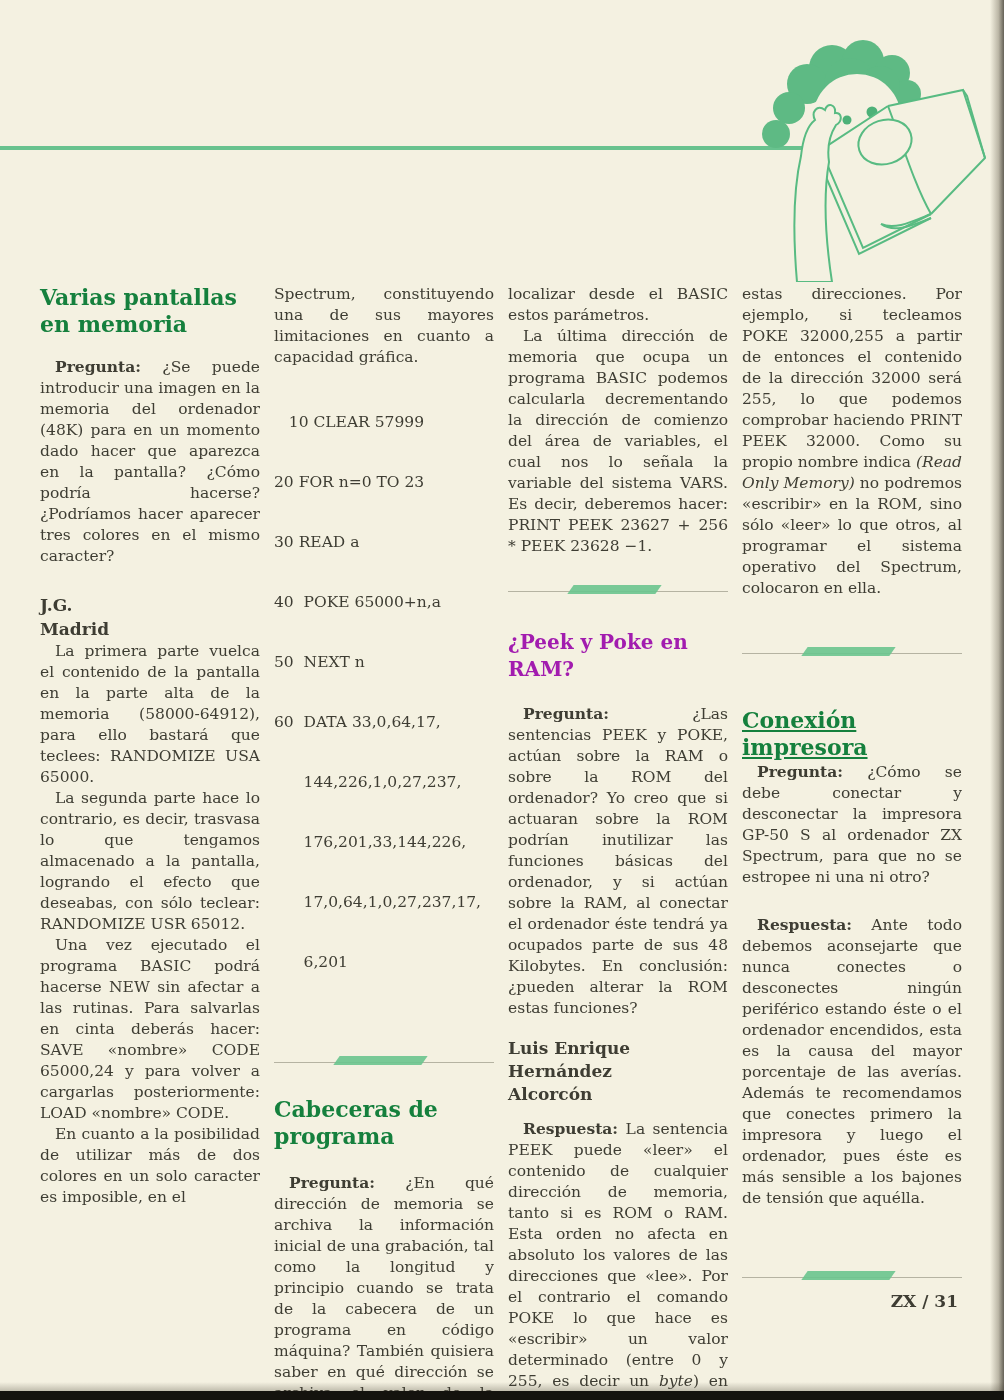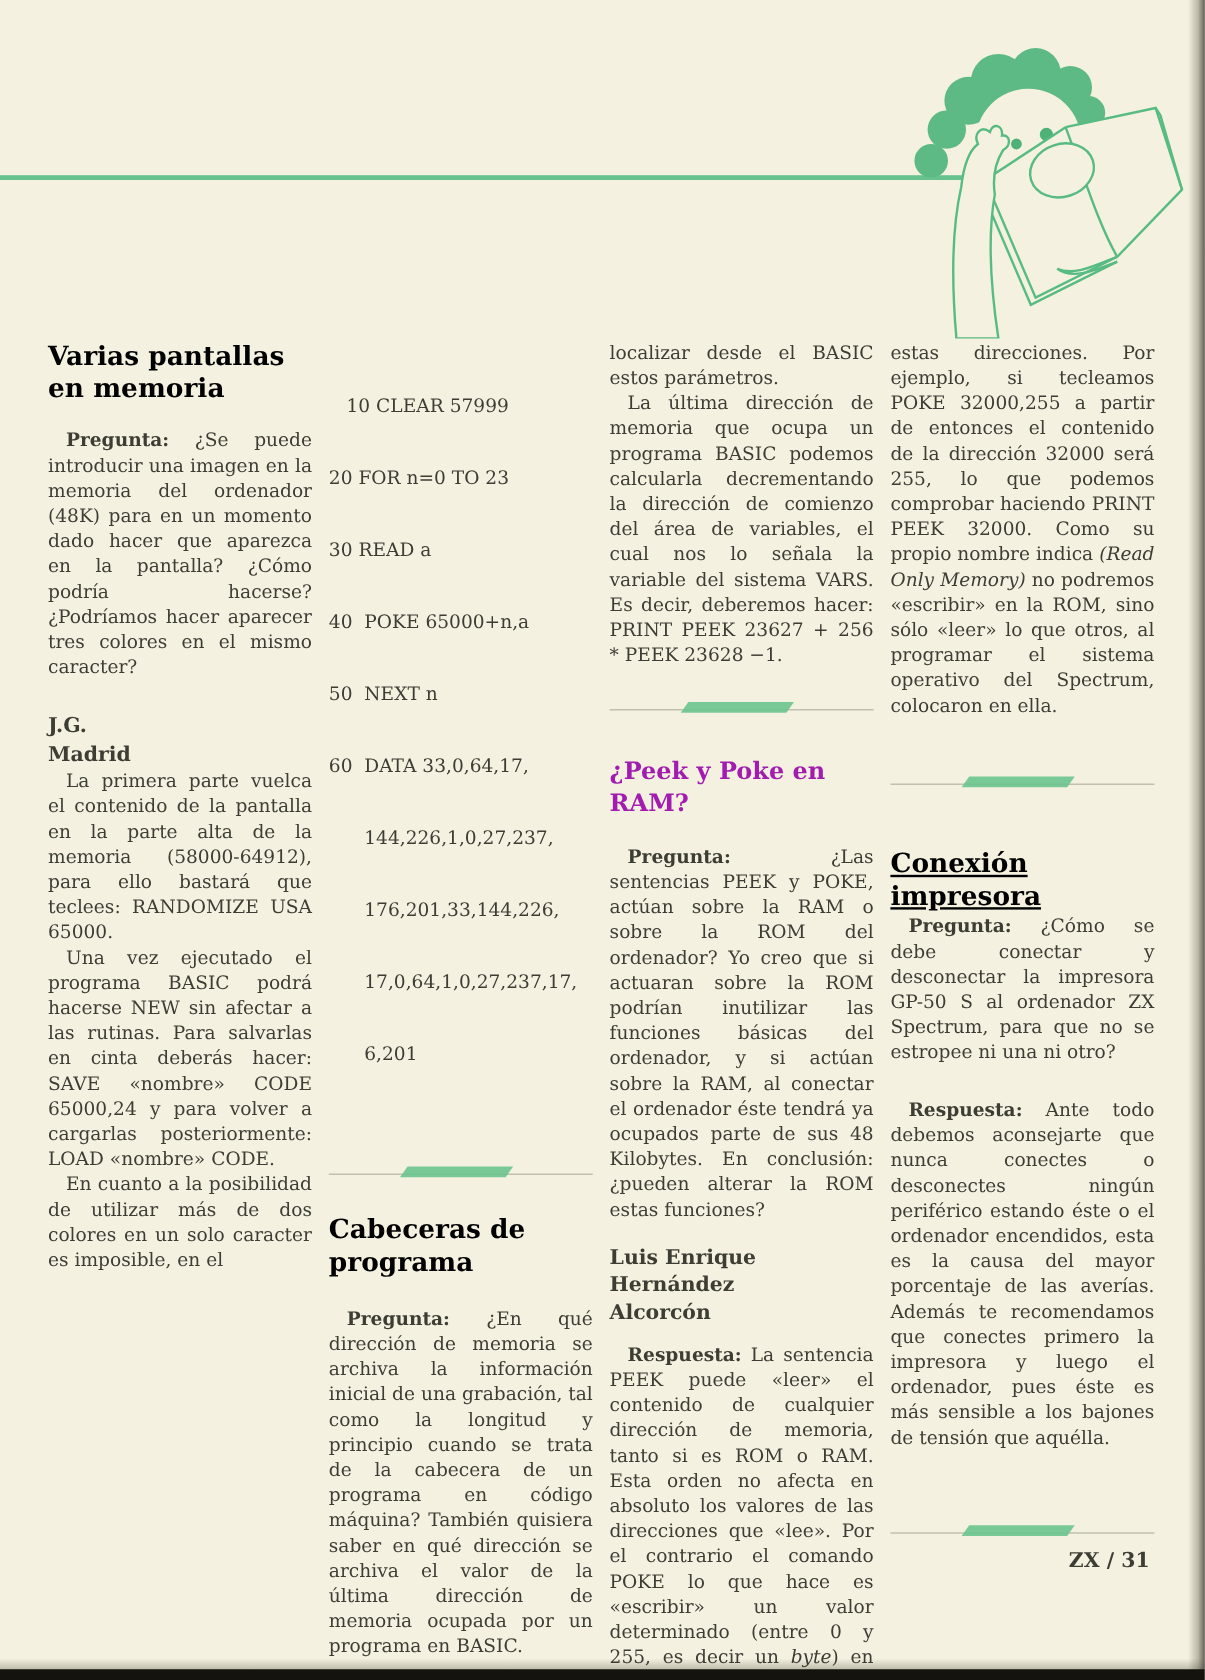--- a/index.html
+++ b/index.html
@@ -10,21 +10,21 @@
     color:#3e3d33; overflow:hidden;
   }
   .top-rule { position:absolute; left:0; top:146px; width:806px; height:4px; background:#68c28e; }
   .illo { position:absolute; left:735px; top:24px; width:262px; height:258px; }
 
   .cols { position:absolute; left:40px; top:284px; width:922px; display:flex; gap:14px; }
   .col { flex:0 0 220px; width:220px; font-size:15.5px; line-height:21px; text-align:justify; }
   .col p { margin:0; }
   p.indent { text-indent:15px; }
   b.lead { font-weight:bold; }
-  h2 { margin:0; font-size:22px; line-height:27px; font-weight:bold; color:#000000; text-align:left; }
+  h2 { margin:0; font-size:22px; line-height:27px; font-weight:bold; color:#15803d; text-align:left; }
   h2.light { color:#a21caf; font-size:20px; }
   .sig { text-align:left; font-weight:bold; font-size:17px; line-height:24px; padding-right:6px; }
   .sig3 { line-height:23px; }
   .code { white-space:pre; text-align:left; font-size:15.5px; line-height:20px; margin-top:4px; }
   .divider { position:relative; height:12px; }
   .divider .rule { position:absolute; left:0; right:0; bottom:3px; height:1px; background:#b5b3a2; }
   .divider .blob { position:absolute; left:50%; bottom:1px; width:88px; height:9px;
                    transform:translateX(-54%) skewX(-35deg); background:#6ac48e; opacity:.9; }
   .page-number { text-align:right; font-weight:bold; font-size:17px; padding-right:4px; }
   .edge-r { position:absolute; top:0; right:0; width:14px; height:100%;
@@ -72,25 +72,27 @@
   <main class="cols">
 
     <section class="col">
       <h2 style="margin-bottom:18px;">Varias pantallas en memoria</h2>
       <p class="indent"><b class="lead">Pregunta:</b><span> ¿Se puede introducir una imagen en la memoria del ordenador (48K) para en un momento dado hacer que aparezca en la pantalla? ¿Cómo podría hacerse? ¿Podríamos hacer aparecer tres colores en el mismo caracter?</span></p>
       <div class="sig" style="margin-top:26px;">
         <div>J.G.</div>
         <div>Madrid</div>
       </div>
       <p class="indent">La primera parte vuelca el contenido de la pantalla en la parte alta de la memoria (58000-64912), para ello bastará que teclees: RANDOMIZE USA 65000.</p>
+      <p class="indent">La segunda parte hace lo contrario, es decir, trasvasa lo que tengamos almacenado a la pantalla, logrando el efecto que deseabas, con sólo teclear: RANDOMIZE USR 65012.</p>
       <p class="indent">Una vez ejecutado el programa BASIC podrá hacerse NEW sin afectar a las rutinas. Para salvarlas en cinta deberás hacer: SAVE «nombre» CODE 65000,24 y para volver a cargarlas posteriormente: LOAD «nombre» CODE.</p>
       <p class="indent">En cuanto a la posibilidad de utilizar más de dos colores en un solo caracter es imposible, en el</p>
     </section>
 
     <section class="col">
+      <p>Spectrum, constituyendo una de sus mayores limitaciones en cuanto a capacidad gráfica.</p>
       <div class="code">
         <div>   10 CLEAR 57999</div>
         <div>20 FOR n=0 TO 23</div>
         <div>30 READ a</div>
         <div>40  POKE 65000+n,a</div>
         <div>50  NEXT n</div>
         <div>60  DATA 33,0,64,17,</div>
         <div>      144,226,1,0,27,237,</div>
         <div>      176,201,33,144,226,</div>
         <div>      17,0,64,1,0,27,237,17,</div>

